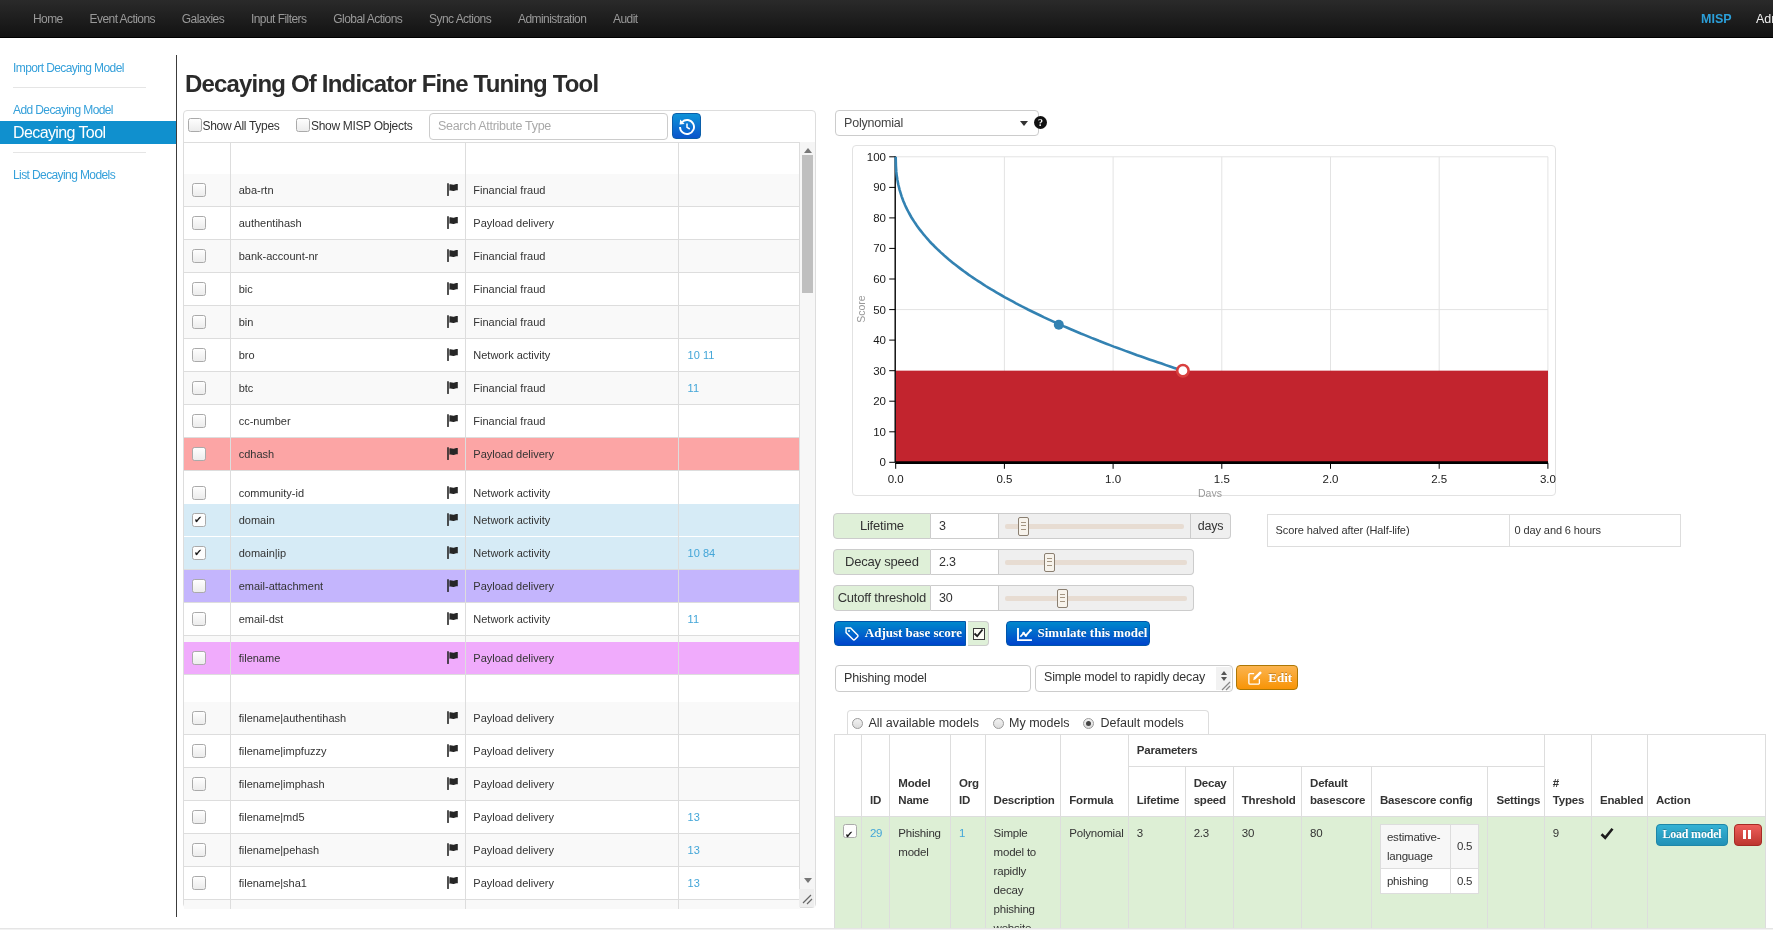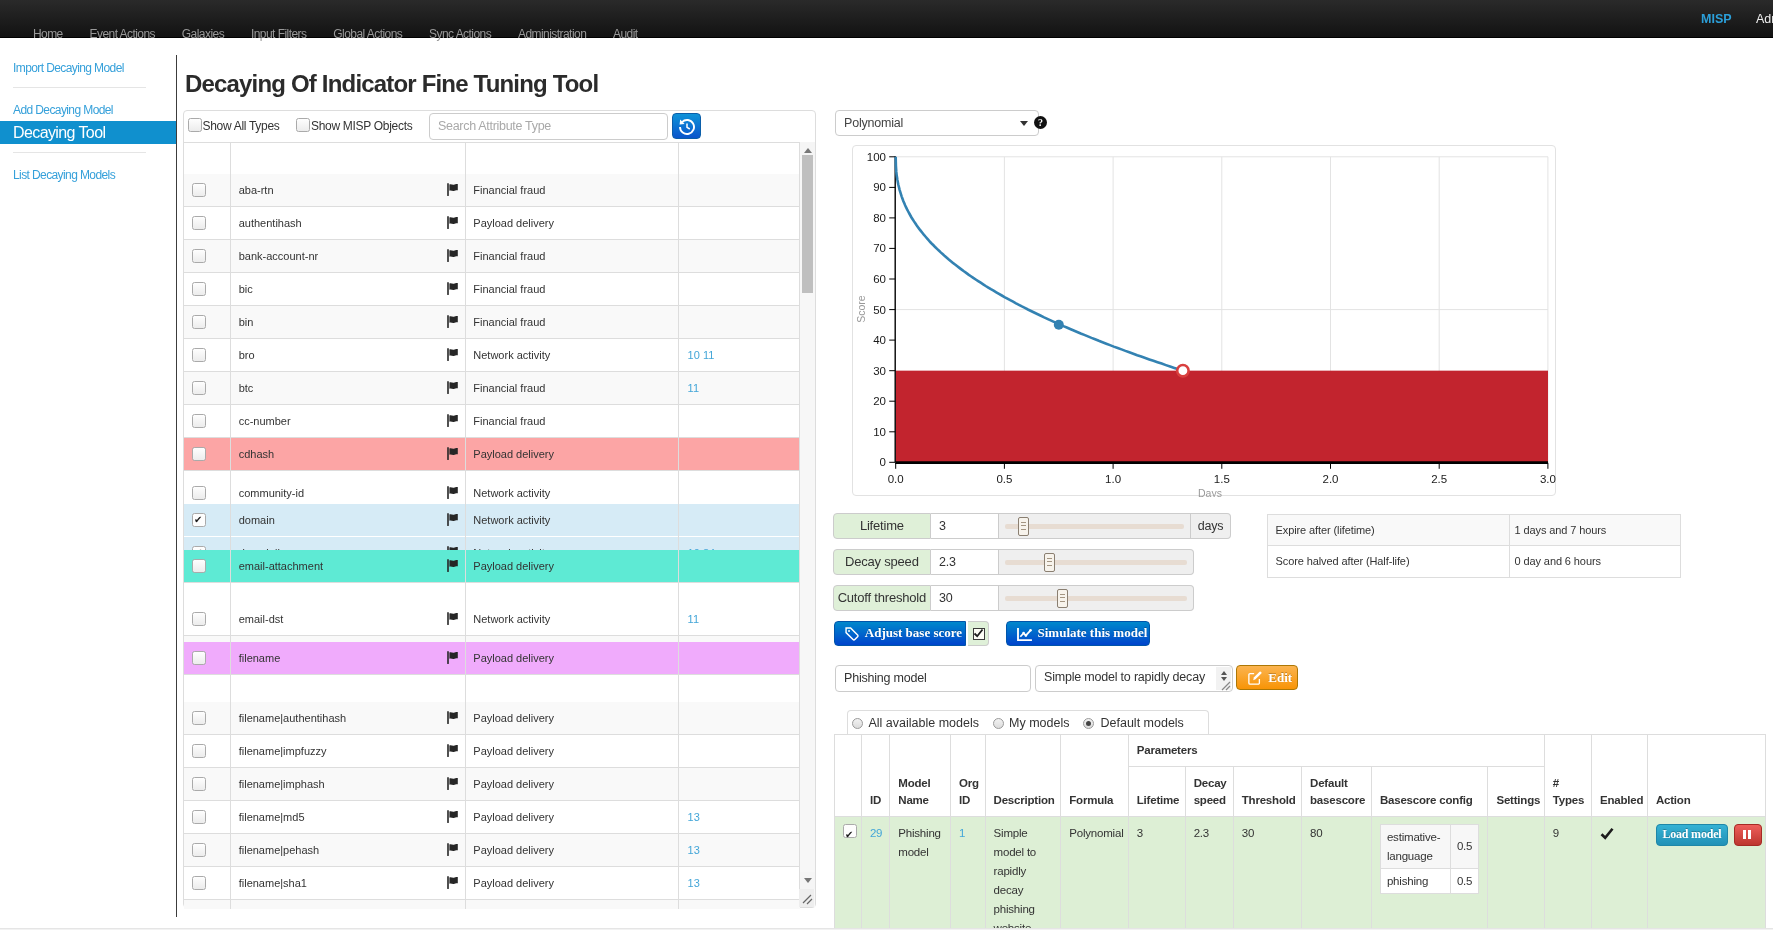--- a/index.html
+++ b/index.html
@@ -1,18 +1,18 @@
 <!DOCTYPE html>
 <html><head>
 <meta charset="utf-8">
 <style>
 * { margin:0; padding:0; }
 html,body { width:1773px; height:930px; overflow:hidden; background:#fff;
   font-family:"Liberation Sans", sans-serif; }
-a { text-decoration:none;margin-top:15px; }
+a { text-decoration:none; }
 
 
 #navbar { position:absolute; left:0; top:0; width:1773px; height:37px;
   background:linear-gradient(#2a2a2a,#121212); border-bottom:1px solid #000; }
 #navbar ul { list-style:none; display:flex; padding-left:19.5px; }
 #navbar ul li a { display:block; padding:12px 13.4px 10px 13.4px; color:#999;
   font-size:12px; letter-spacing:-0.55px; }
 #nav-misp { position:absolute; left:1701px; top:12px; color:#2b9fd9; font-weight:bold; font-size:12.5px; }
 #nav-user { position:absolute; left:1756px; top:12px; color:#eee; font-size:12.5px; }
 
@@ -297,21 +297,21 @@
 <div class="arow" style="top:394.0px;background:#d6ebf6;">
       <div class="cbx checked" style="left:8px;top:9.5px;"></div>
       <div class="at">domain|ip</div>
         <svg class="flag" width="13" height="13" viewBox="0 0 13 13">
           <path fill="#262626" d="M1.2,0.6 a1,1 0 0 1 1.6,0 V12.4 a0.8,0.8 0 0 1 -1.6,0 Z"></path>
           <path fill="#262626" d="M3.4,1.6 C5.0,0.7 6.2,2.1 7.8,1.8 9.2,1.55 10.0,0.9 11.8,1.1 L11.8,7.3 C10.0,7.1 9.2,7.75 7.8,8.0 6.2,8.3 5.0,6.9 3.4,7.8 Z"></path>
         </svg>
       <div class="ac">Network activity</div>
       <div class="am"><a class="mid">10</a> <a class="mid">84</a></div>
     </div>
-<div class="arow" style="top:407px;background:#5eead4;">
+<div class="arow" style="top:427.0px;background:#c4b5fd;">
       <div class="cbx" style="left:8px;top:9.5px;"></div>
       <div class="at">email-attachment</div>
         <svg class="flag" width="13" height="13" viewBox="0 0 13 13">
           <path fill="#262626" d="M1.2,0.6 a1,1 0 0 1 1.6,0 V12.4 a0.8,0.8 0 0 1 -1.6,0 Z"></path>
           <path fill="#262626" d="M3.4,1.6 C5.0,0.7 6.2,2.1 7.8,1.8 9.2,1.55 10.0,0.9 11.8,1.1 L11.8,7.3 C10.0,7.1 9.2,7.75 7.8,8.0 6.2,8.3 5.0,6.9 3.4,7.8 Z"></path>
         </svg>
       <div class="ac">Payload delivery</div>
       <div class="am"></div>
     </div>
 <div class="arow" style="top:460.0px;background:#ffffff;">
@@ -512,25 +512,20 @@
 <div class="ig ig-slider" style="left:999px;top:585px;width:195px;border-left:none;border-radius:0 4px 4px 0;">
   <div class="strack"></div>
   <div class="shandle" style="left:57.9px;">
       <i style="top:4px;"></i>
       <i style="top:7.5px;"></i>
       <i style="top:11px;"></i>
     </div>
 </div>
 
 <div id="itable">
-  <div class="irow" style="height:30px;background:#f9f9f9;border-bottom:1px solid #ddd;">
-    <div class="c1">Expire after (lifetime)</div>
-      <div class="c2">1 days and 7 hours</div>
-    <div style="position:absolute;left:241px;top:0;width:1px;height:100%;background:#ddd;"></div>
-  </div>
   <div class="irow" style="height:31px;">
     <div class="c1">Score halved after (Half-life)</div>
       <div class="c2">0 day and 6 hours</div>
     <div style="position:absolute;left:241px;top:0;width:1px;height:100%;background:#ddd;"></div>
   </div>
 </div>
 
 <div class="btn btn-primary" style="left:833.8px;top:620.5px;width:132.3px;border-radius:4px 0 0 4px;">
   <svg width="14" height="14" viewBox="0 0 16 16" style="position:absolute;left:10px;top:5px;">
       <path fill="none" stroke="#fff" stroke-width="1.6" d="M1.2,1.2 h5.2 l8,8 a1.4,1.4 0 0 1 0,2 l-3.2,3.2 a1.4,1.4 0 0 1 -2,0 l-8,-8 z"></path>

